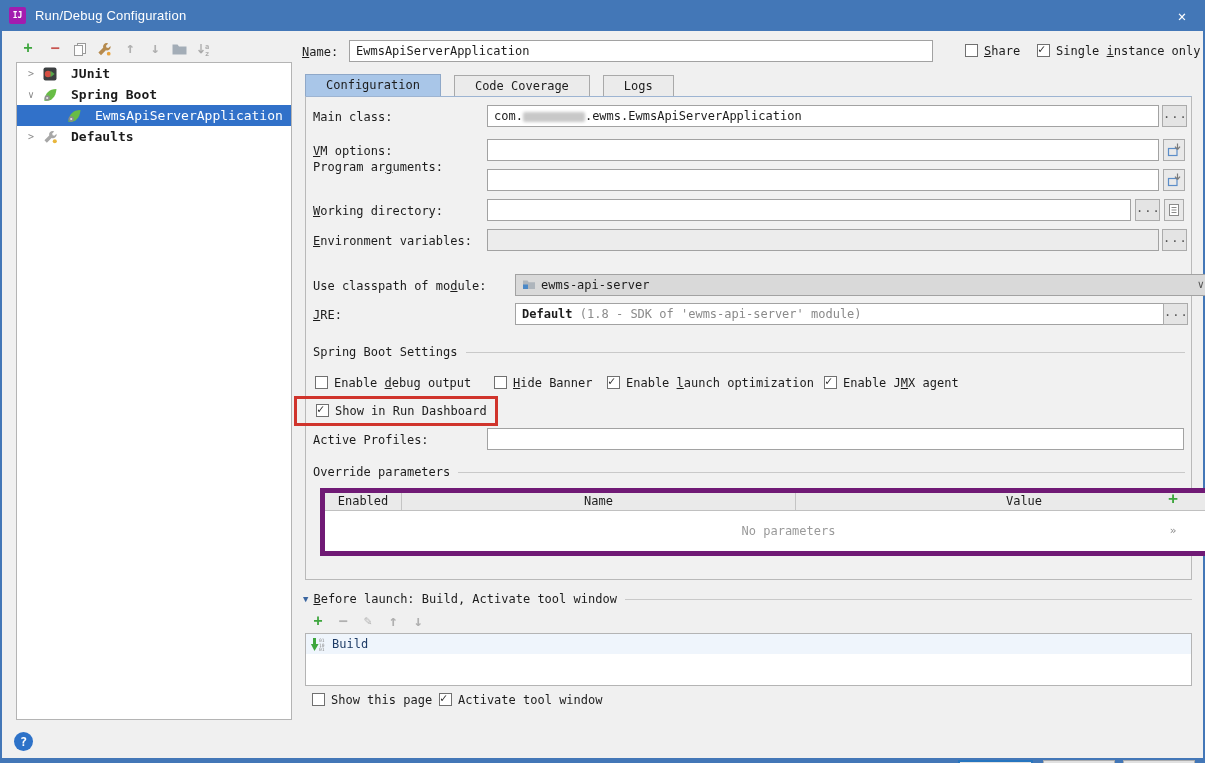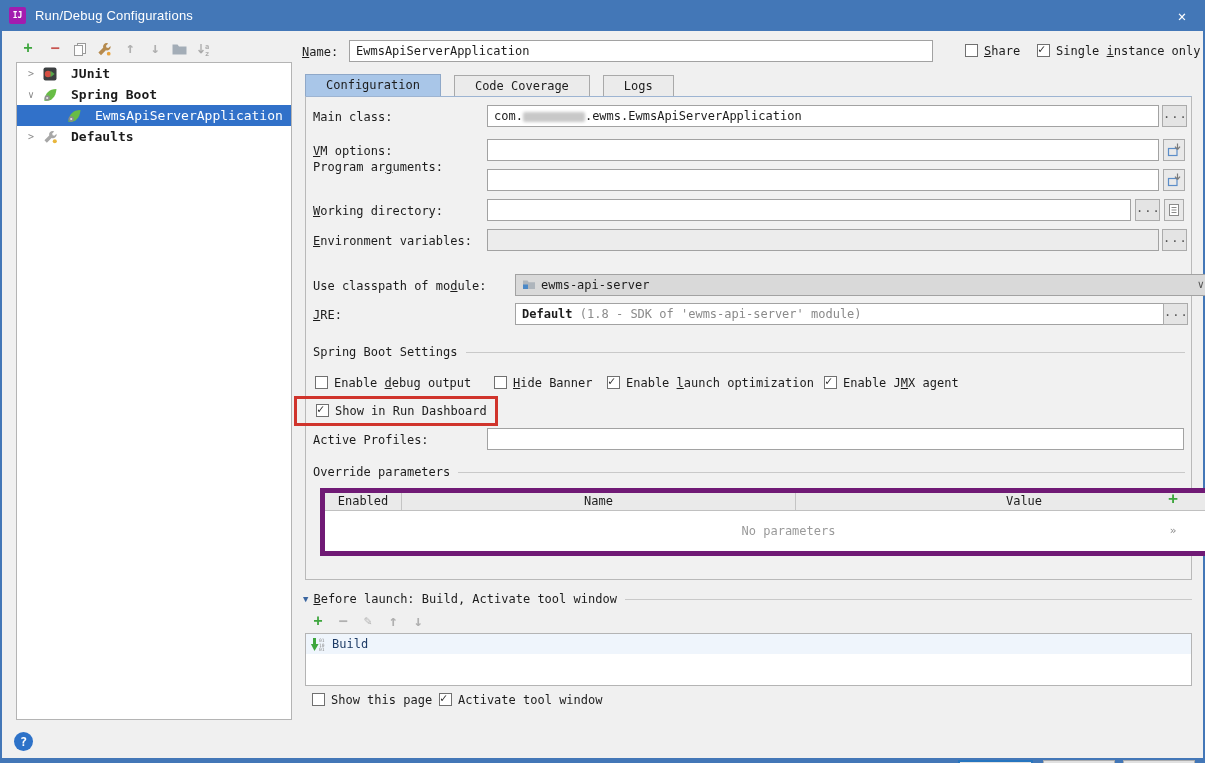--- a/index.html
+++ b/index.html
@@ -68,21 +68,21 @@
           display:flex; align-items:center; justify-content:center; font-size:12px; font-weight:bold; }
   svg { overflow:visible; }
 </style>
 </head>
 <body>
 
 <div class="dialog">
 
   <div class="titlebar">
     <div class="appicon">IJ</div>
-    <div class="title">Run/Debug Configurations</div>
+    <div class="title">Run/Debug Configuration</div>
     <div class="closebtn">
         <span>✕</span>
       </div>
   </div>
 
   <div class="tb green" style="left:16px;">+</div>
   <div class="tb red" style="left:43px;">−</div>
   <div class="tb" style="left:68px;">
     <svg width="14" height="15">
         <rect x="4.5" y="1.5" width="8" height="10" fill="#fdfdfd" stroke="#9a9a9a"></rect>

